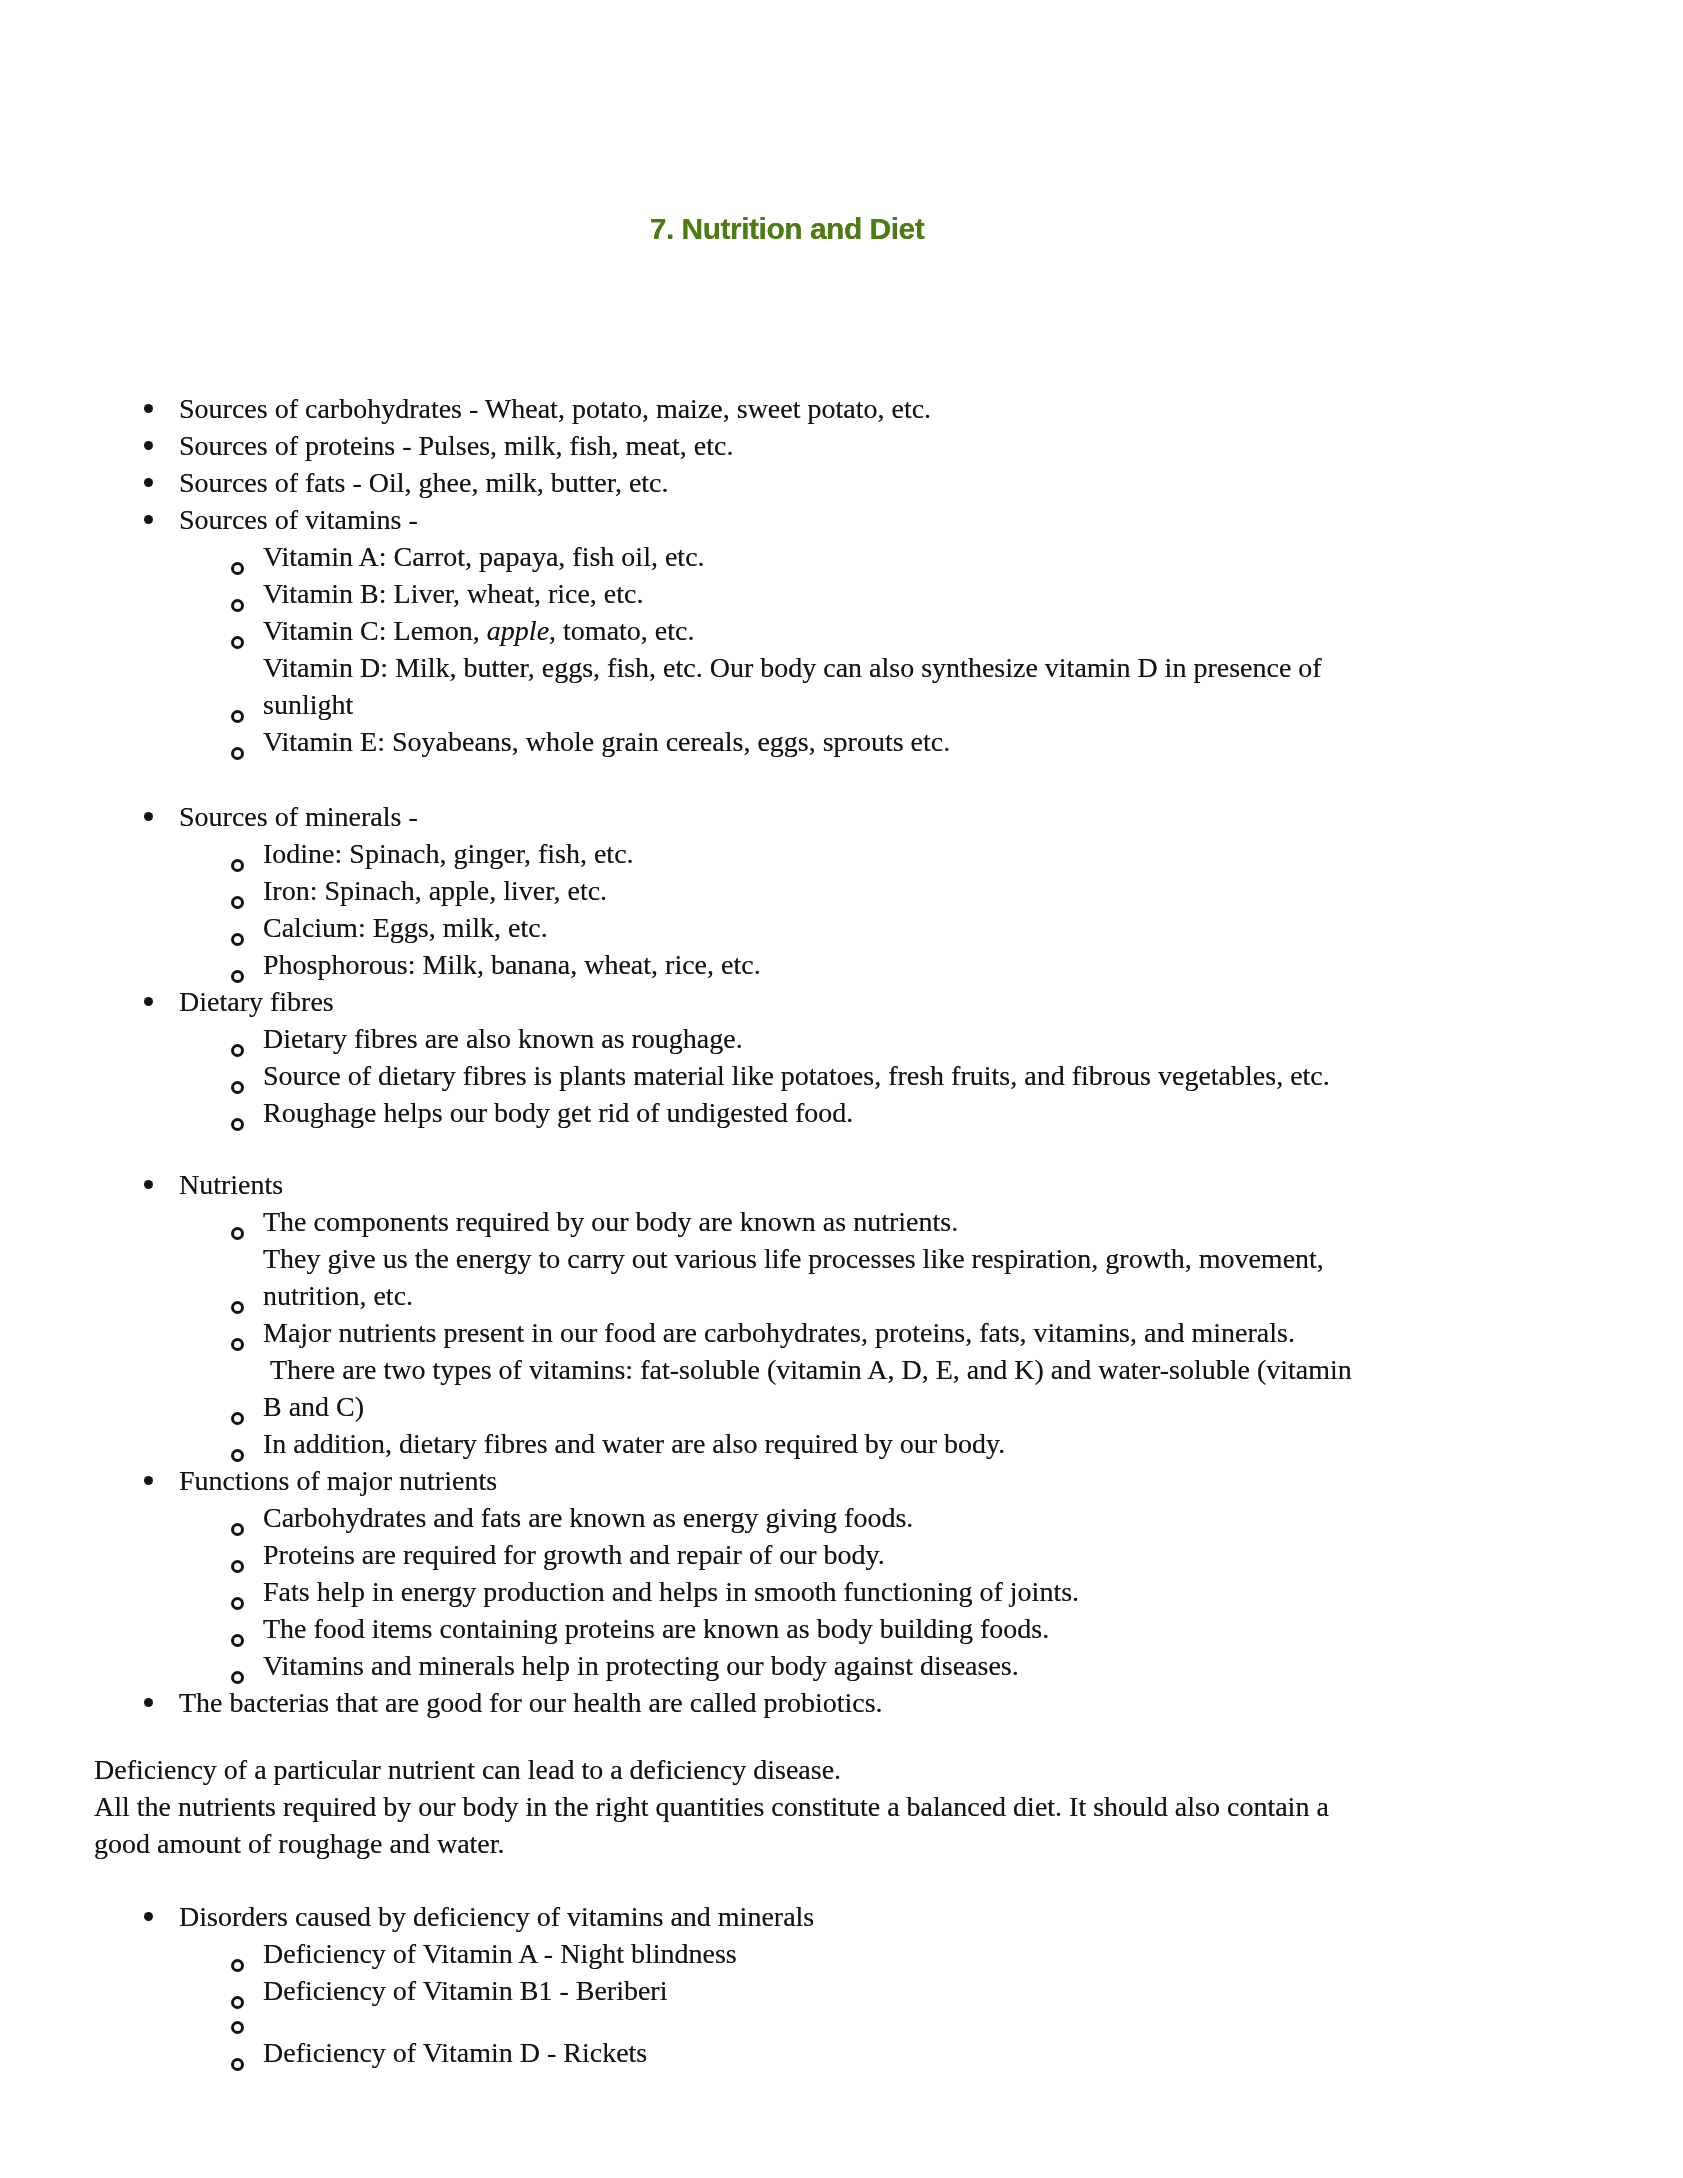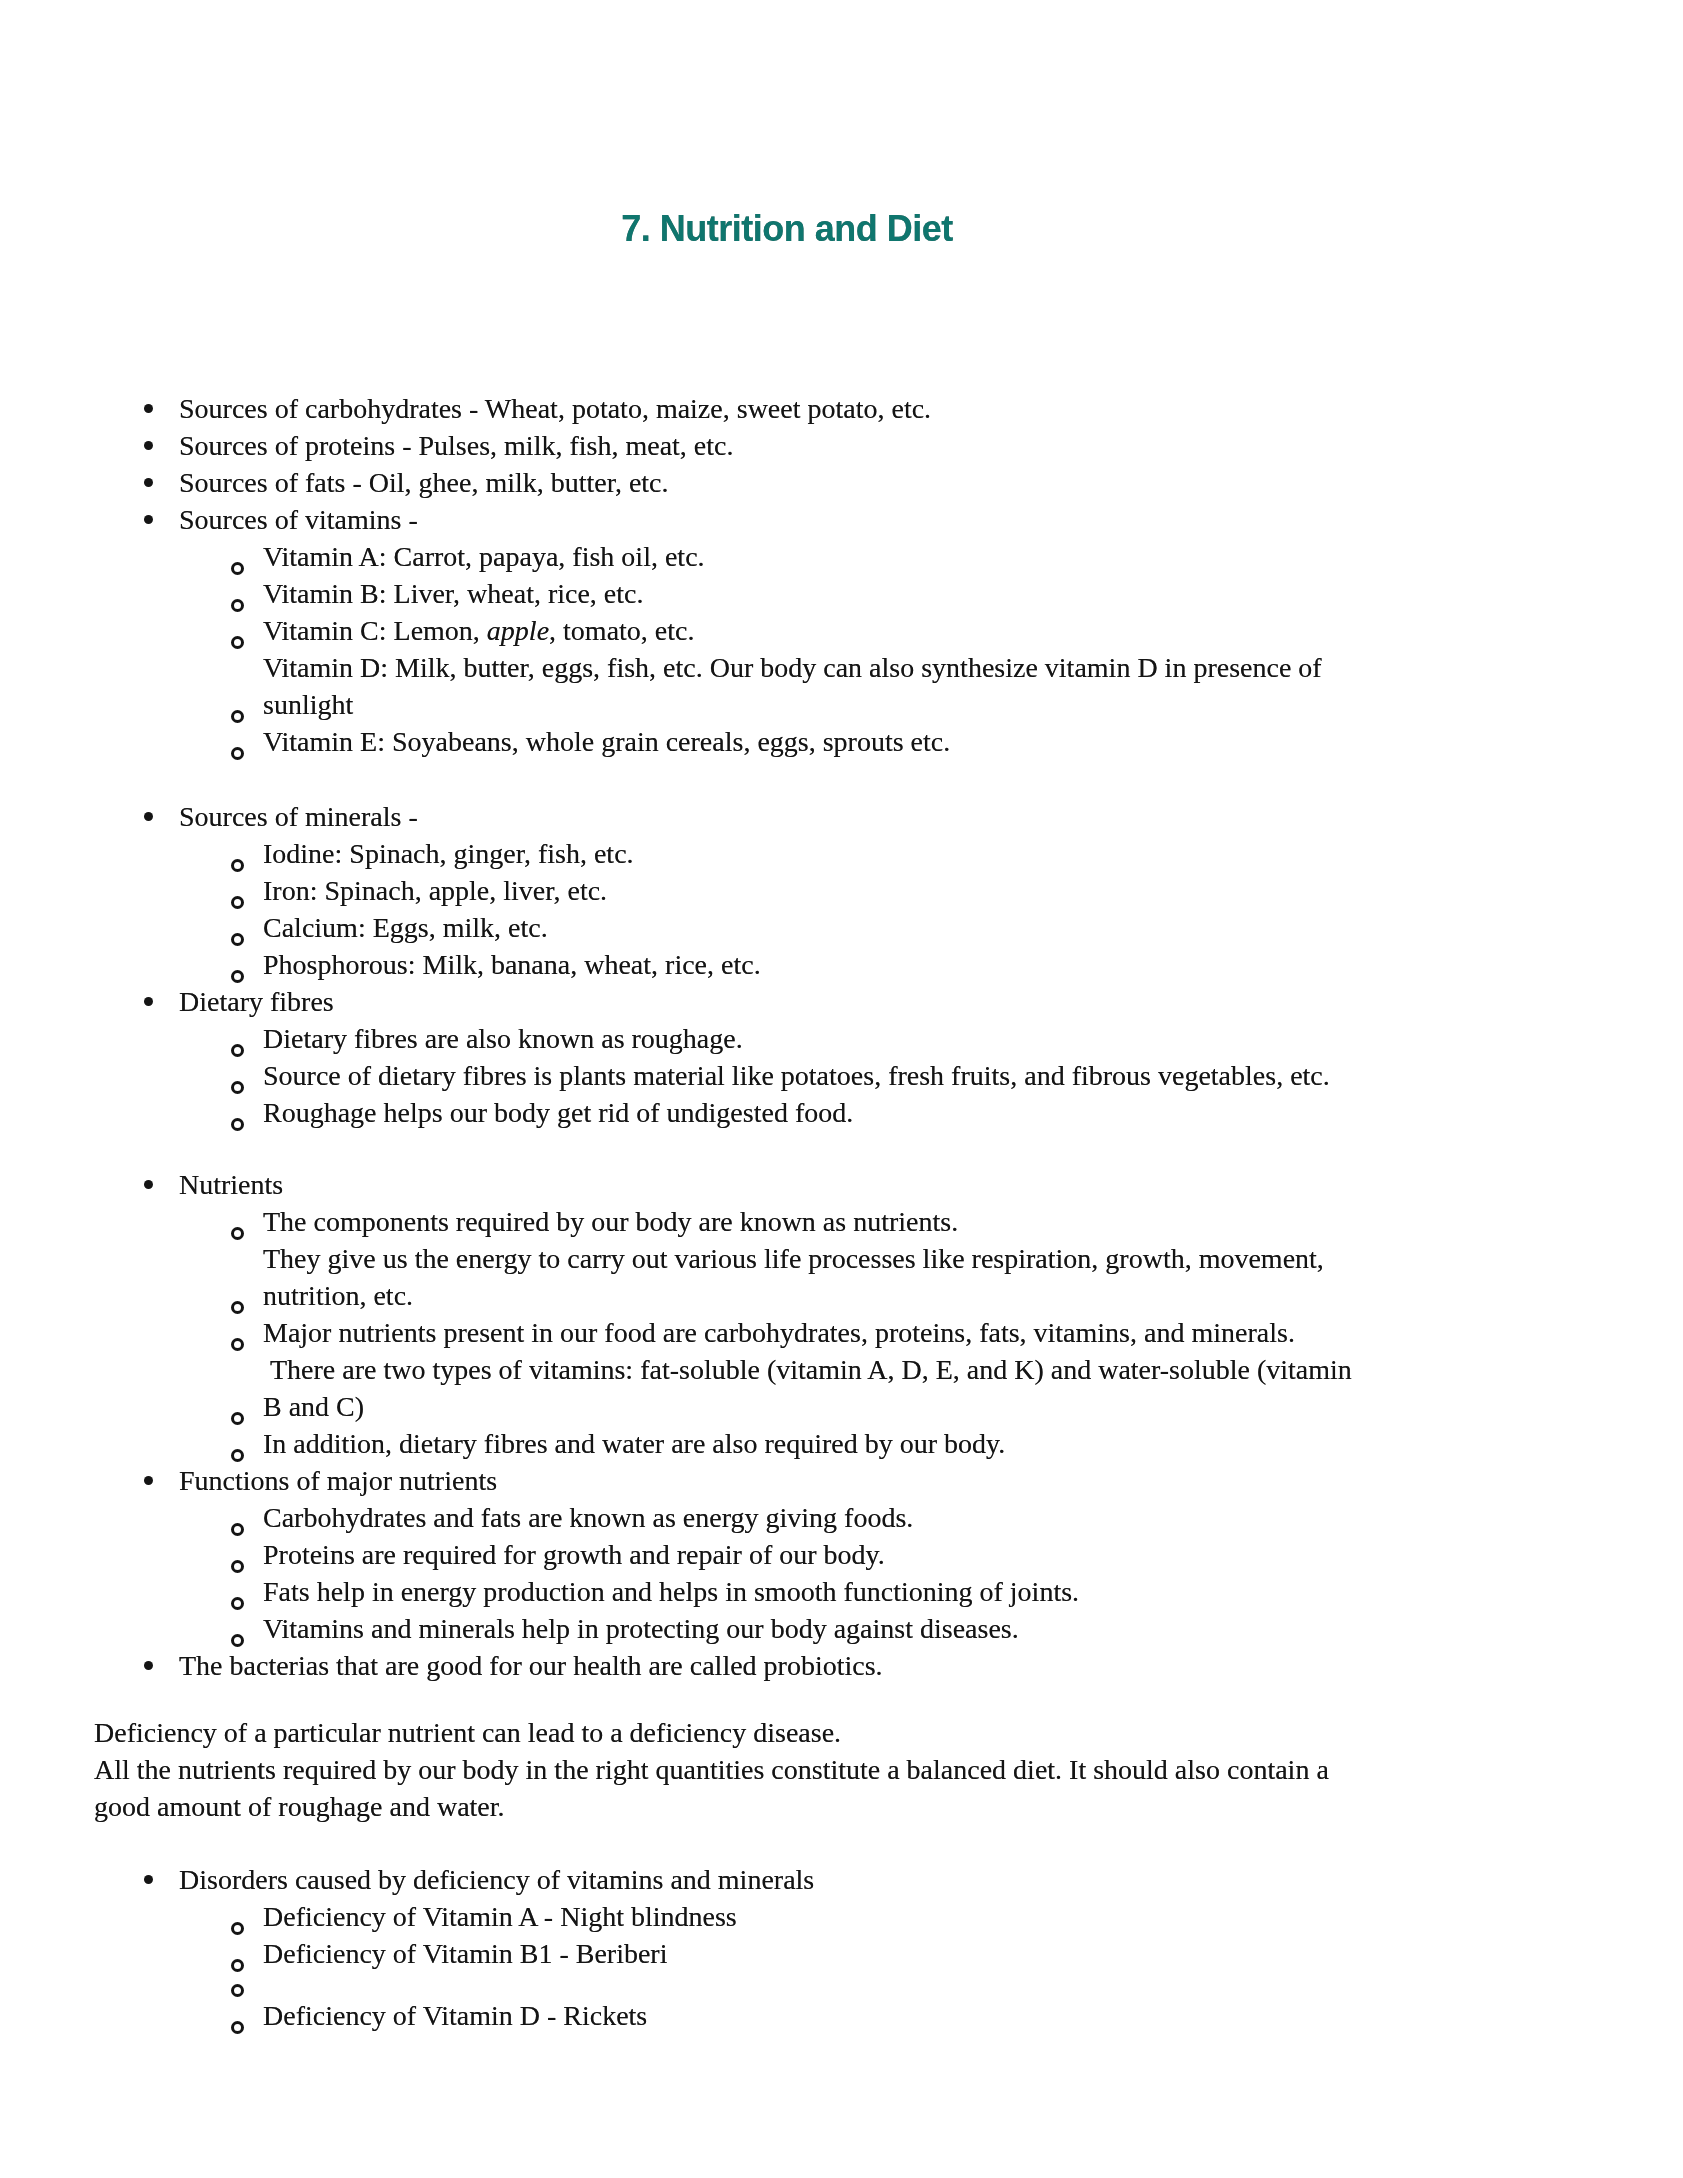--- a/index.html
+++ b/index.html
@@ -13,24 +13,24 @@
     line-height:37px;
     overflow:hidden;
     text-shadow:0 0 0.4px rgba(0,0,0,0.55);
   }
   #doc-title{
     margin:203px 0 0 0;
     width:1574px;
     text-align:center;
     font-family:"Liberation Sans","DejaVu Sans",sans-serif;
     font-weight:bold;
-    font-size:36px;
+    font-size:30px;
     line-height:52px;
     letter-spacing:-0.5px;
-    color:#0f766e;
+    color:#4d7c0f;
   }
   #doc-body{
     padding:135px 59px 0 94px;
   }
   .li{display:flex;align-items:flex-start;}
   .lv1{margin-left:50px;}
   .lv2{margin-left:137px;align-items:flex-end;}
   .marker{flex:none;display:flex;}
   .lv1 .marker{width:35px;}
   .lv2 .marker{width:32px;}
@@ -220,20 +220,26 @@
       <div class="li lv2">
         <span class="marker">
           <span class="ring"></span>
         </span>
         <div class="txt"><span>Fats help in energy production and helps in smooth functioning of joints.</span></div>
       </div>
       <div class="li lv2">
         <span class="marker">
           <span class="ring"></span>
         </span>
+        <div class="txt"><span>The food items containing proteins are known as body building foods.</span></div>
+      </div>
+      <div class="li lv2">
+        <span class="marker">
+          <span class="ring"></span>
+        </span>
         <div class="txt"><span>Vitamins and minerals help in protecting our body against diseases.</span></div>
       </div>
       <div class="li lv1">
         <span class="marker">
           <span class="dot"></span>
         </span>
         <div class="txt"><span>The bacterias that are good for our health are called </span><b>probiotics.</b></div>
       </div>
       <div style="height: 30px;"></div>
       <div class="p"><span>Deficiency of a particular nutrient can lead to a deficiency disease.</span></div>

